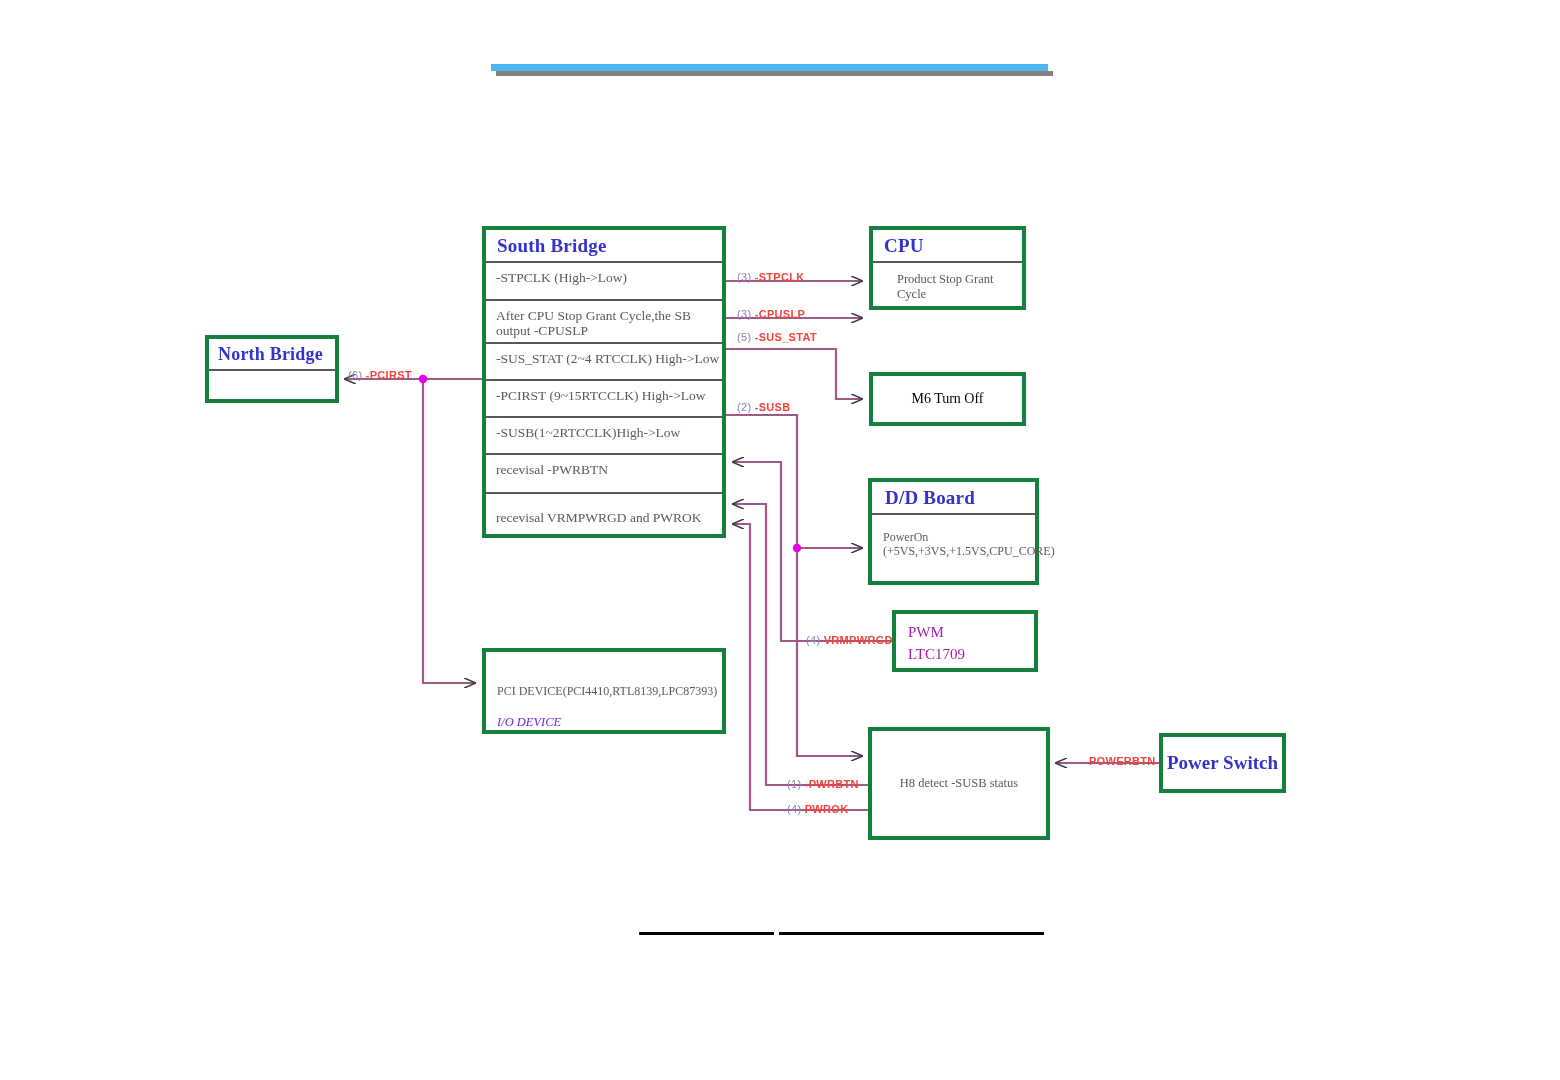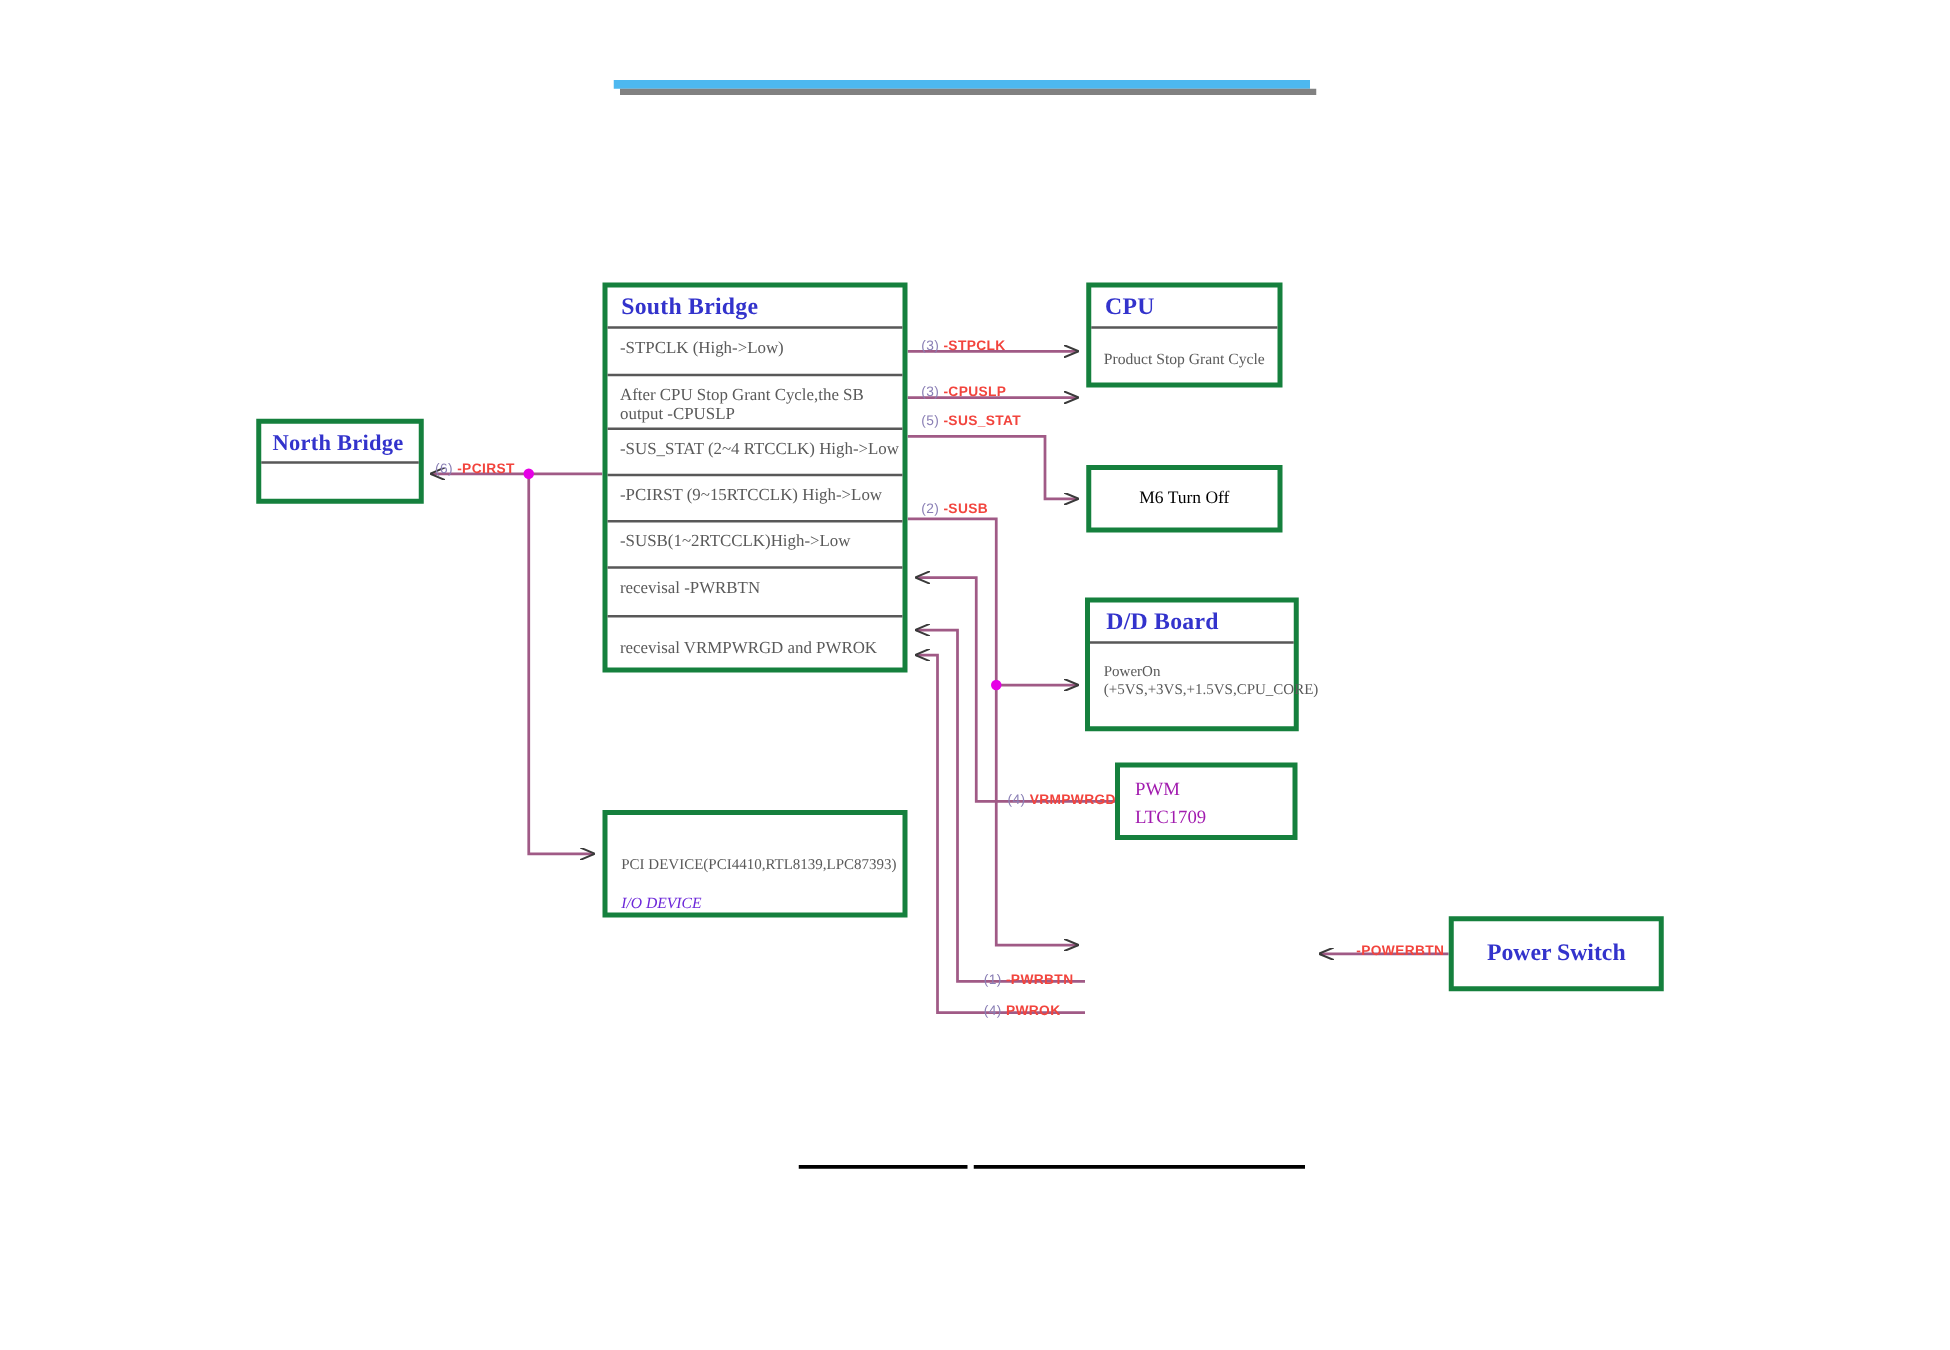--- a/index.html
+++ b/index.html
@@ -46,36 +46,36 @@
   #sb-r1{height:38px;}
   #sb-r2{height:43px;}
   #sb-r3{height:37px;}
   #sb-r4{height:37px;}
   #sb-r5{height:37px;}
   #sb-r6{height:39px;}
   #sb-r7{height:47px;display:flex;align-items:center;}
 
   #cpu-box{left:869px;top:226px;width:157px;height:84px;}
   #cpu-box .hdr{padding-left:11px;}
-  #cpu-body{height:48px;display:flex;align-items:center;padding-left:10px;font-size:12.5px;color:#5a5a5a;}
+  #cpu-body{height:48px;display:flex;align-items:center;padding-left:24px;font-size:12.5px;color:#5a5a5a;}
 
   #m6-box{left:869px;top:372px;width:157px;height:54px;}
   #m6-box .ctr{font-size:14px;}
 
   #dd-board{left:868px;top:478px;width:171px;height:107px;}
   #dd-board .hdr{padding-left:13px;}
   #dd-body{height:60px;display:flex;align-items:center;padding-left:11px;font-size:12px;color:#5a5a5a;line-height:1.15;}
 
   #pwm-box{left:892px;top:610px;width:146px;height:62px;}
   #pwm-body{padding:8px 0 0 12px;font-size:15px;color:#a21caf;line-height:1.45;}
 
   #h8-box{left:868px;top:727px;width:182px;height:113px;}
   #h8-body{display:flex;align-items:center;justify-content:center;height:100%;font-size:12.5px;color:#5a5a5a;}
 
-  #power-switch{left:1159px;top:733px;width:172px;height:60px;}
+  #power-switch{left:1159px;top:733px;width:127px;height:60px;}
   #power-switch .ctr{color:#3333cc;font-size:19px;font-weight:bold;}
 
   #pci-box{left:482px;top:648px;width:244px;height:86px;}
   #pci-l1{padding:32px 0 0 11px;font-size:12px;color:#5a5a5a;}
   #pci-l2{padding:16px 0 0 11px;font-size:12.5px;color:#6d28d9;font-style:italic;}
 
   
   .sig{position:absolute;white-space:nowrap;font-size:11px;font-weight:bold;
        font-family:"Liberation Sans", sans-serif;letter-spacing:.3px;}
   .sig .num{color:#8a7fb5;font-weight:normal;}
@@ -153,20 +153,23 @@
     <div id="dd-body">PowerOn  (+5VS,+3VS,+1.5VS,CPU_CORE)</div>
   </div>
 
   <div class="box" id="pwm-box">
     <div id="pwm-body">
       <div>PWM</div>
       <div>LTC1709</div>
     </div>
   </div>
 
+  <div class="box" id="h8-box">
+    <div id="h8-body">H8 detect  -SUSB status</div>
+  </div>
 
   <div class="box" id="power-switch">
     <div class="ctr">Power Switch</div>
   </div>
 
   <div class="box" id="pci-box">
     <div id="pci-l1">PCI DEVICE(PCI4410,RTL8139,LPC87393)</div>
     <div id="pci-l2">I/O DEVICE</div>
   </div>
 

